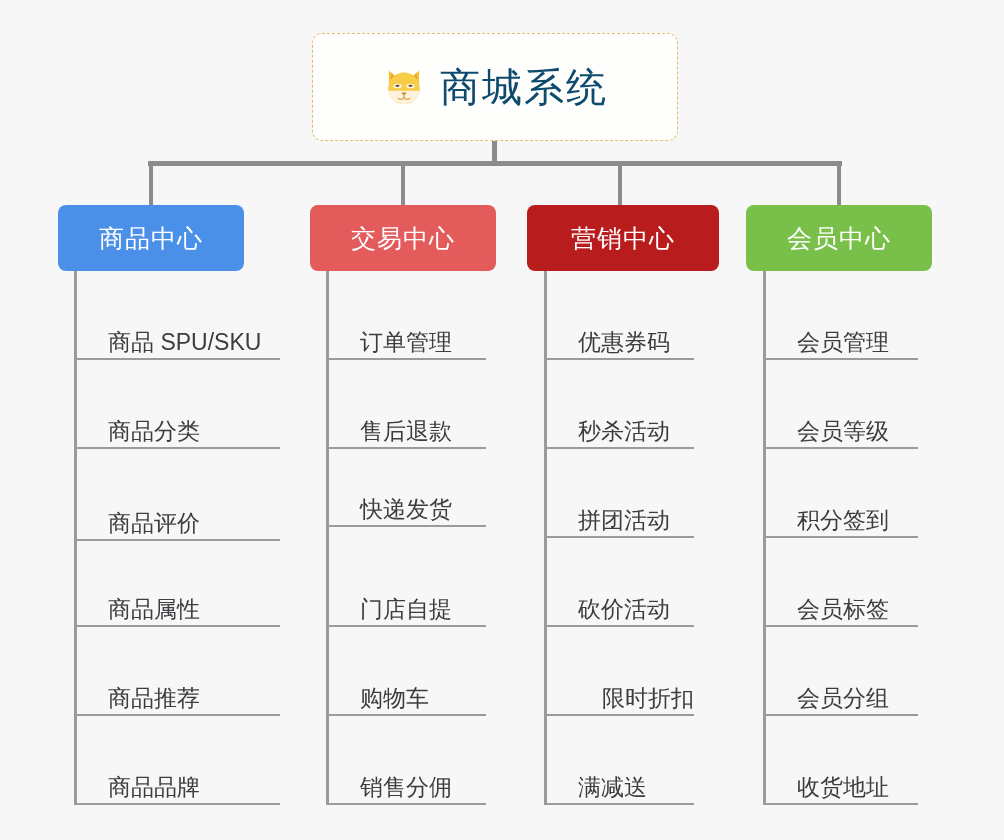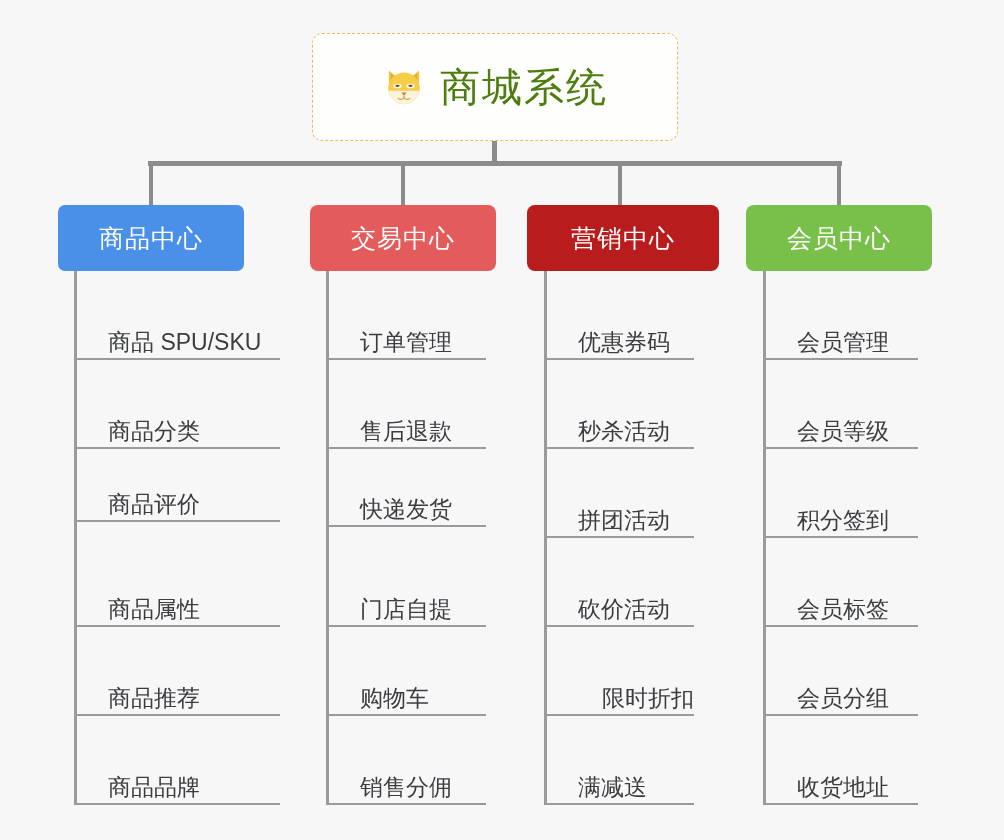--- a/index.html
+++ b/index.html
@@ -37,21 +37,21 @@
     gap: 14px;
   }
   .root-emoji {
     font-size: 40px;
     line-height: 1;
     display: block;
   }
   .root-emoji svg { display:block; }
   .root-title {
     font-size: 40px;
-    color: #4d7c0f;
+    color: #0c4a6e;
     letter-spacing: 2px;
     white-space: nowrap;
   }
 
   
   .conn {
     position: absolute;
     background: #8c8c8c;
   }
   .conn-root-stem {
@@ -145,42 +145,42 @@
     <span class="root-title">商城系统</span>
   </div>
 
   <div class="conn conn-root-stem"></div>
   <div class="conn conn-bus"></div>
   <div class="conn conn-drop" id="drop-0" style="left: 148.75px;"></div>
   <div class="conn conn-drop" id="drop-1" style="left: 400.75px;"></div>
   <div class="conn conn-drop" id="drop-2" style="left: 617.75px;"></div>
   <div class="conn conn-drop" id="drop-3" style="left: 836.75px;"></div>
 
-  <div class="branch-box" id="box-0" style="left: 58px; width: 186px; background: rgb(74, 144, 232); border-radius: 7px;">
+  <div class="branch-box" id="box-0" style="left: 58px; width: 186px; background: rgb(74, 144, 232);">
     <span>商品中心</span>
   </div>
   <div class="branch-box" id="box-1" style="left: 310px; width: 186px; background: rgb(227, 91, 91);">
     <span>交易中心</span>
   </div>
   <div class="branch-box" id="box-2" style="left: 527px; width: 192px; background: #b91c1c;">
     <span>营销中心</span>
   </div>
   <div class="branch-box" id="box-3" style="left: 746px; width: 186px; background: rgb(121, 192, 74);">
     <span>会员中心</span>
   </div>
 
   <div class="leaf-col" id="col-0" style="left: 74px;">
       <div class="leaf-stem" style="height: 534px;"></div>
       <div class="leaf-item" style="top: 41px; width: 206px;">
         <span class="leaf-label">商品 SPU/SKU</span>
       </div>
       <div class="leaf-item" style="top: 130px; width: 206px;">
         <span class="leaf-label">商品分类</span>
       </div>
-      <div class="leaf-item" style="top: 203px; width: 206px;">
+      <div class="leaf-item" style="top: 222px; width: 206px;">
         <span class="leaf-label">商品评价</span>
       </div>
       <div class="leaf-item" style="top: 308px; width: 206px;">
         <span class="leaf-label">商品属性</span>
       </div>
       <div class="leaf-item" style="top: 397px; width: 206px;">
         <span class="leaf-label">商品推荐</span>
       </div>
       <div class="leaf-item" style="top: 486px; width: 206px;">
         <span class="leaf-label">商品品牌</span>

